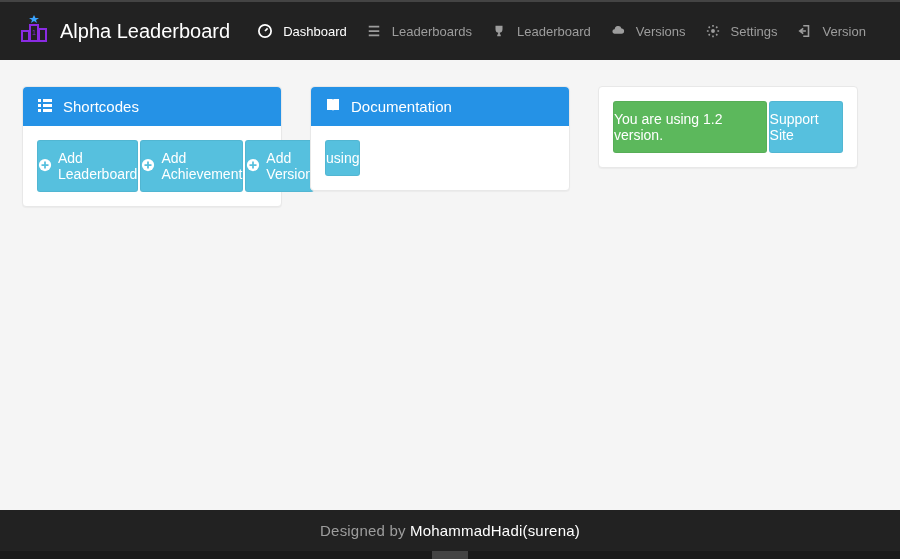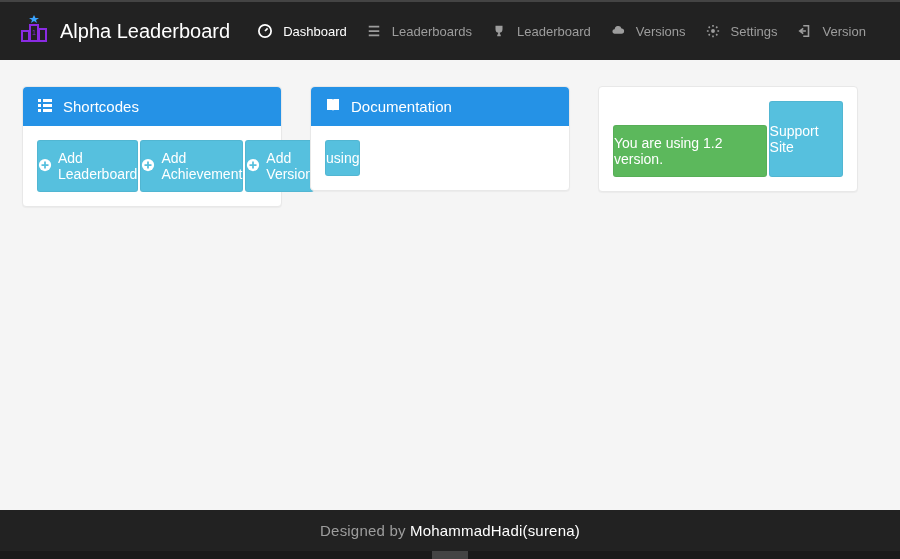--- a/index.html
+++ b/index.html
@@ -91,21 +91,21 @@
     justify-content: center;
     gap: 6px;
     color: #fff;
     font-size: 14px;
     padding: 9px 0;
     border-radius: 3px;
     cursor: pointer;
     border: 1px solid rgba(0,0,0,0.05);
   }
   .btn-info    { background: #56c0de; }
-  .btn-success { background: #5cb85c; cursor: default; margin-top: 24px; }
+  .btn-success { background: #5cb85c; cursor: default; }
   .btn svg { width:14px; height:14px; fill:#fff; }
 
   
   .footer {
     background: #222;
     color: #9d9d9d;
     font-size: 15px;
     text-align: center;
     padding: 12px 0;
     letter-spacing: .2px;

